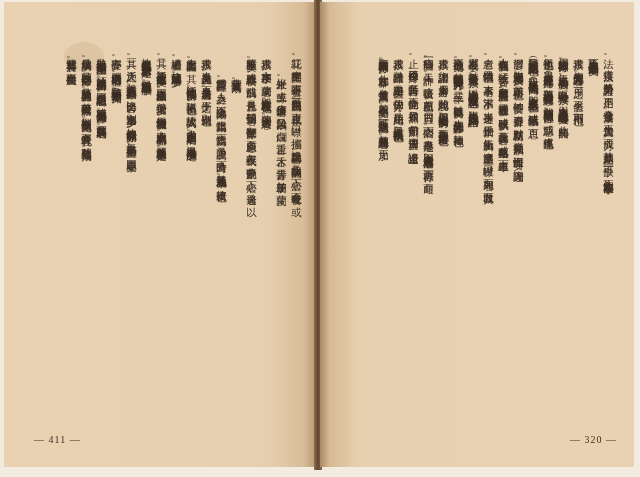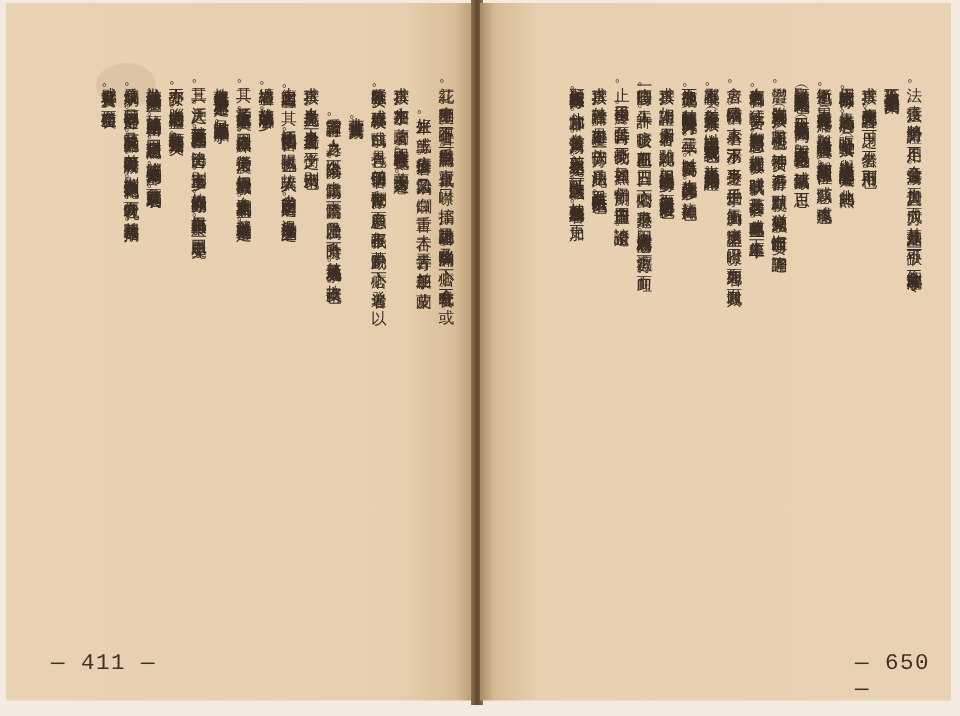--- a/index.html
+++ b/index.html
@@ -41,22 +41,22 @@
     font-size: 10.5px;
     line-height: 15px;
     width: 15px;
     color: #3b2e24;
     letter-spacing: 0.6px;
     white-space: nowrap;
   }
   .col.indent2 { padding-top: 20px; }
   .folio {
     position: absolute; top: 432px;
-    font-size: 15px; color: #3f3024; letter-spacing: 1px;
-    font-family: Liberation Mono, monospace;
+    font-size: 10px; color: #3f3024; letter-spacing: 1px;
+    font-family: Liberation Serif, serif;
   }
   .page.left .folio { left: 30px; }
   .page.right .folio { left: 250px; }
   .stain { position: absolute; border-radius: 50%; background: rgba(150,110,70,0.12); }
 </style>
 </head>
 <body>
 
 <div class="book">
   <div class="page left">
@@ -96,15 +96,15 @@
       <div class="col">人有無端氣管。或狂衝妄言。自智自尊無因憂思。如遇大欲發狂。或叫號狀伏。及面投井者。或鼻衄咯血。下血經年不</div>
       <div class="col">愈者。或奔憤口嘈。人事不省。湯水不下。半身不遂。手足拘攣。氣上衝胸。痰涎壅盛。瞪口噤。而如死者。而以救其</div>
       <div class="col">邪直視不喚。針灸不覺者（求真按　以上諸證主因於各部之充血或炎證也）。東洋先生以此方治上列諸證。</div>
       <div class="col">而不施於他藥。其如氣喘狂驚躁使服此方一月。或二三年。以持藥爲要。先生謂此方偉妙。龍如神也。</div>
       <div class="col">求真按　如上諸證。多用本方者。雖如此說。但單用之處比較的少有。而常併用他方之時居多也。</div>
       <div class="col">癇疹一時曰。一人年二十許。瘀咳後。衄血不已。四五日。心下痞悶。身熱不退。因與大黃黃連瀉心湯。瀉下數行。而衄</div>
       <div class="col">止。後兩目發疼。至黃昏時。不能見物。如雀目然。仍守前劑。運十四五日。諸證全退。</div>
       <div class="col">求真按　外證雖痛。是血證不變。故仍守一方。爲法用此。雖血目眩之所以俱治也。</div>
       <div class="col">類聚方廣義本方條曰。此方加甘草。名甘爐大黃湯。若與初生之小兒。可吐下胸腹之污穢。如其血色黯濁者。更加</div>
     </div>
-    <div class="folio">— 650 —</div>
+    <div class="folio">— 320 —</div>
   </div>
 </div>
 
 </body></html>

